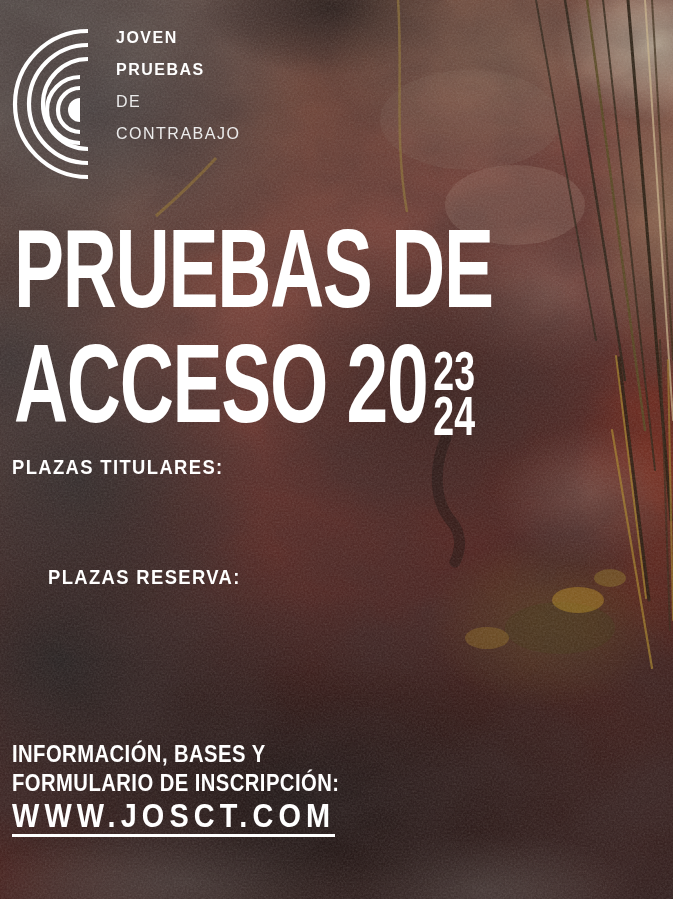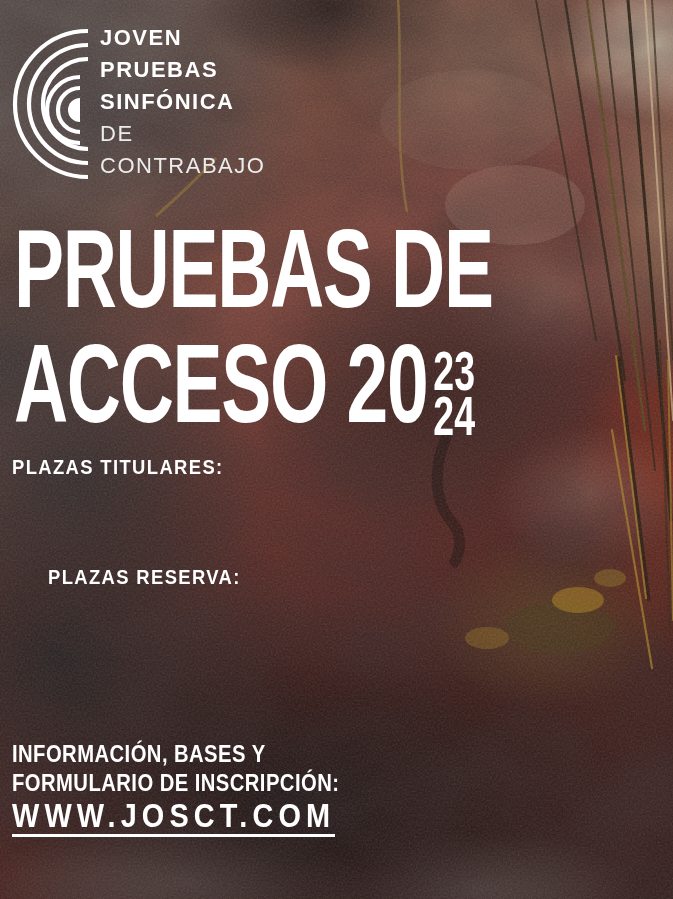--- a/index.html
+++ b/index.html
@@ -23,21 +23,21 @@
       radial-gradient(170px 120px at 548px 622px, rgba(110,88,40,.50),  rgba(110,88,40,0) 72%),
       radial-gradient(430px 260px at 300px 800px, rgba(26,22,22,.92),   rgba(26,22,22,0) 80%),
       radial-gradient(260px 90px  at 180px 882px, rgba(165,160,154,.50),rgba(165,160,154,0) 72%),
       radial-gradient(210px 80px  at 480px 890px, rgba(150,145,140,.40),rgba(150,145,140,0) 75%),
       linear-gradient(152deg, #5f5753 0%, #6f473b 20%, #7b463d 35%, #60312c 50%, #532723 64%, #45231f 78%, #342120 100%);
   }
   .bg-art { position:absolute; left:0; top:0; width:673px; height:899px; display:block; }
 
   .logo { position:absolute; left:8px; top:14px; display:flex; align-items:flex-start; }
   .logo-mark { width:92px; height:166px; flex:0 0 auto; }
-  .logo-text { padding-top:8px; line-height:32px; font-size:22px; letter-spacing:1.5px; white-space:nowrap; }
+  .logo-text { margin-left:16px; padding-top:8px; line-height:32px; font-size:16px; letter-spacing:1.5px; white-space:nowrap; }
   .logo-line-bold  { font-weight:700; color:#ffffff; }
   .logo-line-light { font-weight:400; color:#ececec; }
 
   .title { position:absolute; left:14px; top:211px; font-weight:700; }
   .title-line {
     display:block; height:115px; line-height:115px; font-size:112px; letter-spacing:-2px;
     transform:scaleX(0.67); transform-origin:0 50%; white-space:nowrap;
   }
   .years { display:inline-block; vertical-align:top; margin-top:22px; margin-left:9px;
            font-size:56px; line-height:45px; letter-spacing:0; }
@@ -119,21 +119,20 @@
         <path d="M80,31 A59,59 0 0 0 80,149"></path>
         <path d="M80,45 A45,45 0 0 0 80,135"></path>
         <path d="M72,63 A33,33 0 0 0 72,129"></path>
         <path d="M72,74 A22,22 0 0 0 72,118"></path>
       </g>
       <path d="M72,84 A12,12 0 0 0 72,108 Z" fill="#ffffff"></path>
     </svg>
     <div class="logo-text">
       <div class="logo-line-bold">JOVEN</div>
       <div class="logo-line-bold">PRUEBAS</div>
-      <div class="logo-line-bold">SINFÓNICA</div>
       <div class="logo-line-light">DE</div>
       <div class="logo-line-light">CONTRABAJO</div>
     </div>
   </header>
 
   <h1 class="title">
     <span class="title-line">PRUEBAS DE</span>
     <span class="title-line"><span>ACCESO 20</span><span class="years"><span>23</span><span>24</span></span></span>
   </h1>
 

